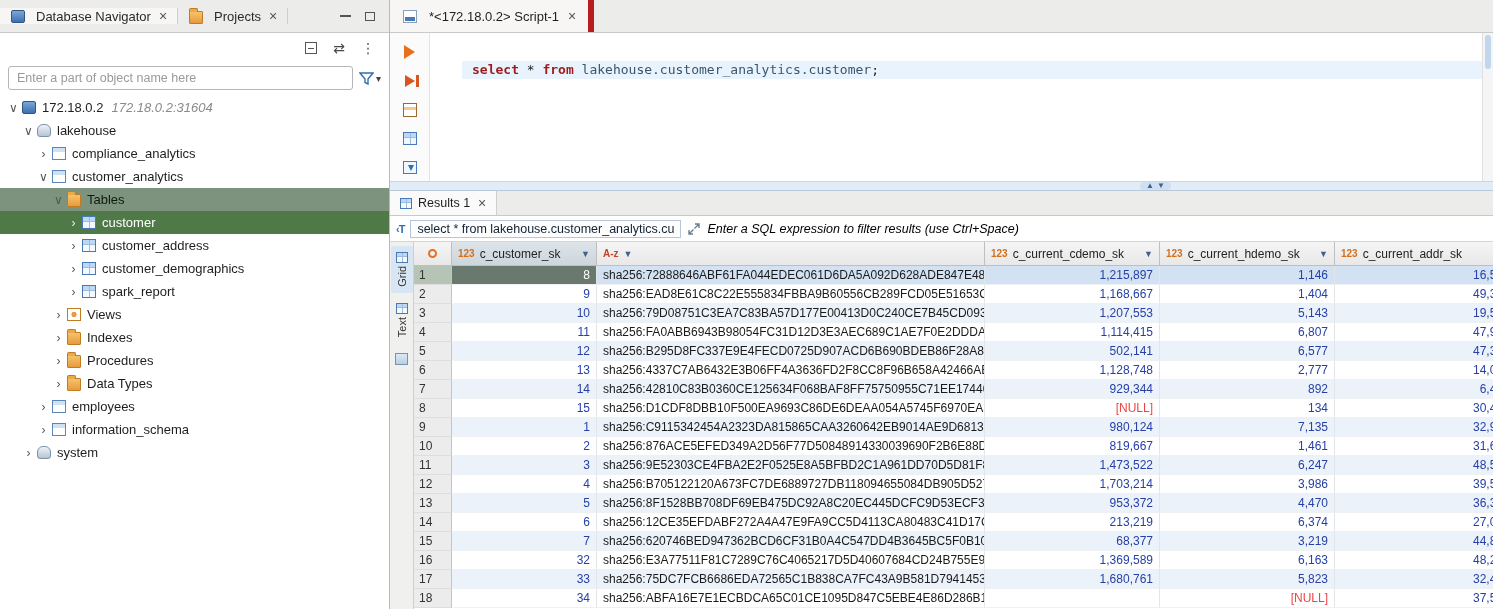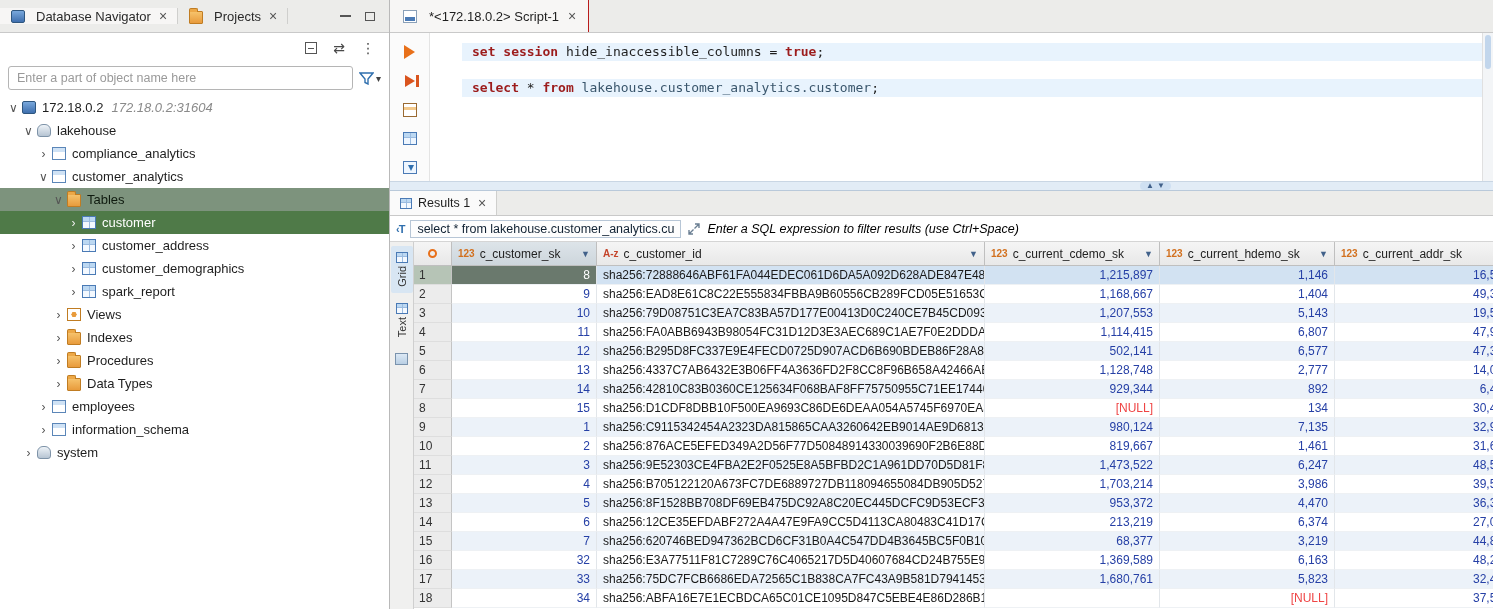--- a/index.html
+++ b/index.html
@@ -49,21 +49,21 @@
   .ticon-views { border:1px solid #c07c22; background:radial-gradient(circle at 50% 50%, #e89b3c 0 30%, #fff 34%); }
   .ticon-sqlfile { background:#fff; border:1px solid #8aa0b8; }
   .ticon-sqlfile::after { content:""; position:absolute; left:1px; right:1px; bottom:1px; height:4px; background:#4a7ab5; }
   .ticon-grid-small { width:12px; height:11px; border:1px solid #4a7ab5; background:
       linear-gradient(90deg, transparent 0 5px, #9cbce0 5px 6px, transparent 6px),
       linear-gradient(180deg,#bcd8f2 0 3px, #9cbce0 3px 4px, #f4f9ff 4px); }
 
   
   .right-panel { flex:1; display:flex; flex-direction:column; min-width:0; }
   .ed-tabbar { height:33px; flex:none; background:#ececea; border-bottom:1px solid #c9c9c9; display:flex; }
-  .ed-tab { display:flex; align-items:center; gap:7px; padding:0 12px; background:#f7f6f5; border-right:1px solid #b91c1c; cursor:pointer; }
+  .ed-tab { display:flex; align-items:center; gap:7px; padding:0 12px; background:#f7f6f5; border-right:6px solid #b91c1c; cursor:pointer; }
 
   .editor-area { height:148px; flex:none; display:flex; position:relative; background:#fff; }
   .ed-rail { width:40px; flex:none; background:#fbfbfb; border-right:1px solid #e4e4e4; display:flex; flex-direction:column; align-items:center; gap:10px; padding-top:9px; }
   .rail-btn { width:20px; height:19px; display:flex; align-items:center; justify-content:center; cursor:pointer; }
   .ri-tri { width:0; height:0; border-left:11px solid #e8701a; border-top:7px solid transparent; border-bottom:7px solid transparent; }
   .ri-tri2 { width:0; height:0; border-left:10px solid #d9541e; border-top:6px solid transparent; border-bottom:6px solid transparent; position:relative; }
   .ri-tri2::after { content:""; position:absolute; left:1px; top:-6px; width:3px; height:12px; background:#d9541e; }
   .ri-box { width:14px; height:14px; border:1px solid #9a6a32; background:linear-gradient(#fff 0 3px,#f3c98c 3px 6px,#fff 6px); }
   .ri-gridbox { width:14px; height:13px; border:1px solid #4a7ab5; background:
       linear-gradient(90deg, transparent 0 6px, #9cbce0 6px 7px, transparent 7px),
@@ -271,21 +271,20 @@
             <span class="ri-box"></span>
           </div>
           <div class="rail-btn">
             <span class="ri-gridbox"></span>
           </div>
           <div class="rail-btn">
             <span class="ri-export"></span>
           </div>
         </div>
       <div class="ed-code">
-          <div class="code-line hl"><span class="tk-kw">set session</span><span class="tk-pl"> hide_inaccessible_columns = </span><span class="tk-kw">true</span><span class="tk-pl">;</span></div>
           <div class="code-line"></div>
           <div class="code-line hl"><span class="tk-kw">select</span><span class="tk-pl"> * </span><span class="tk-kw">from</span><span class="tk-pl"> </span><span class="tk-id">lakehouse.customer_analytics.customer</span><span class="tk-pl">;</span></div>
         </div>
       <div class="ed-scroll">
         <div class="ed-thumb"></div>
       </div>
     </div>
 
     <div class="sash">
       <div class="sash-ctl">
@@ -332,21 +331,20 @@
               <span class="corner-dot"></span>
             </div>
             <div style="display:flex; flex:1; min-width:0;">
                 <div class="g-hcell selected" style="width: 145px;">
                   <span class="h-type num">123</span>
                   <span class="h-label">c_customer_sk</span>
                   <span class="h-sort">▼</span>
                 </div>
                 <div class="g-hcell" style="width: 388px;">
                   <span class="h-type str">A-z</span>
-                  <span class="h-label">c_customer_id</span>
                   <span class="h-sort">▼</span>
                 </div>
                 <div class="g-hcell" style="width: 175px;">
                   <span class="h-type num">123</span>
                   <span class="h-label">c_current_cdemo_sk</span>
                   <span class="h-sort">▼</span>
                 </div>
                 <div class="g-hcell" style="width: 175px;">
                   <span class="h-type num">123</span>
                   <span class="h-label">c_current_hdemo_sk</span>

